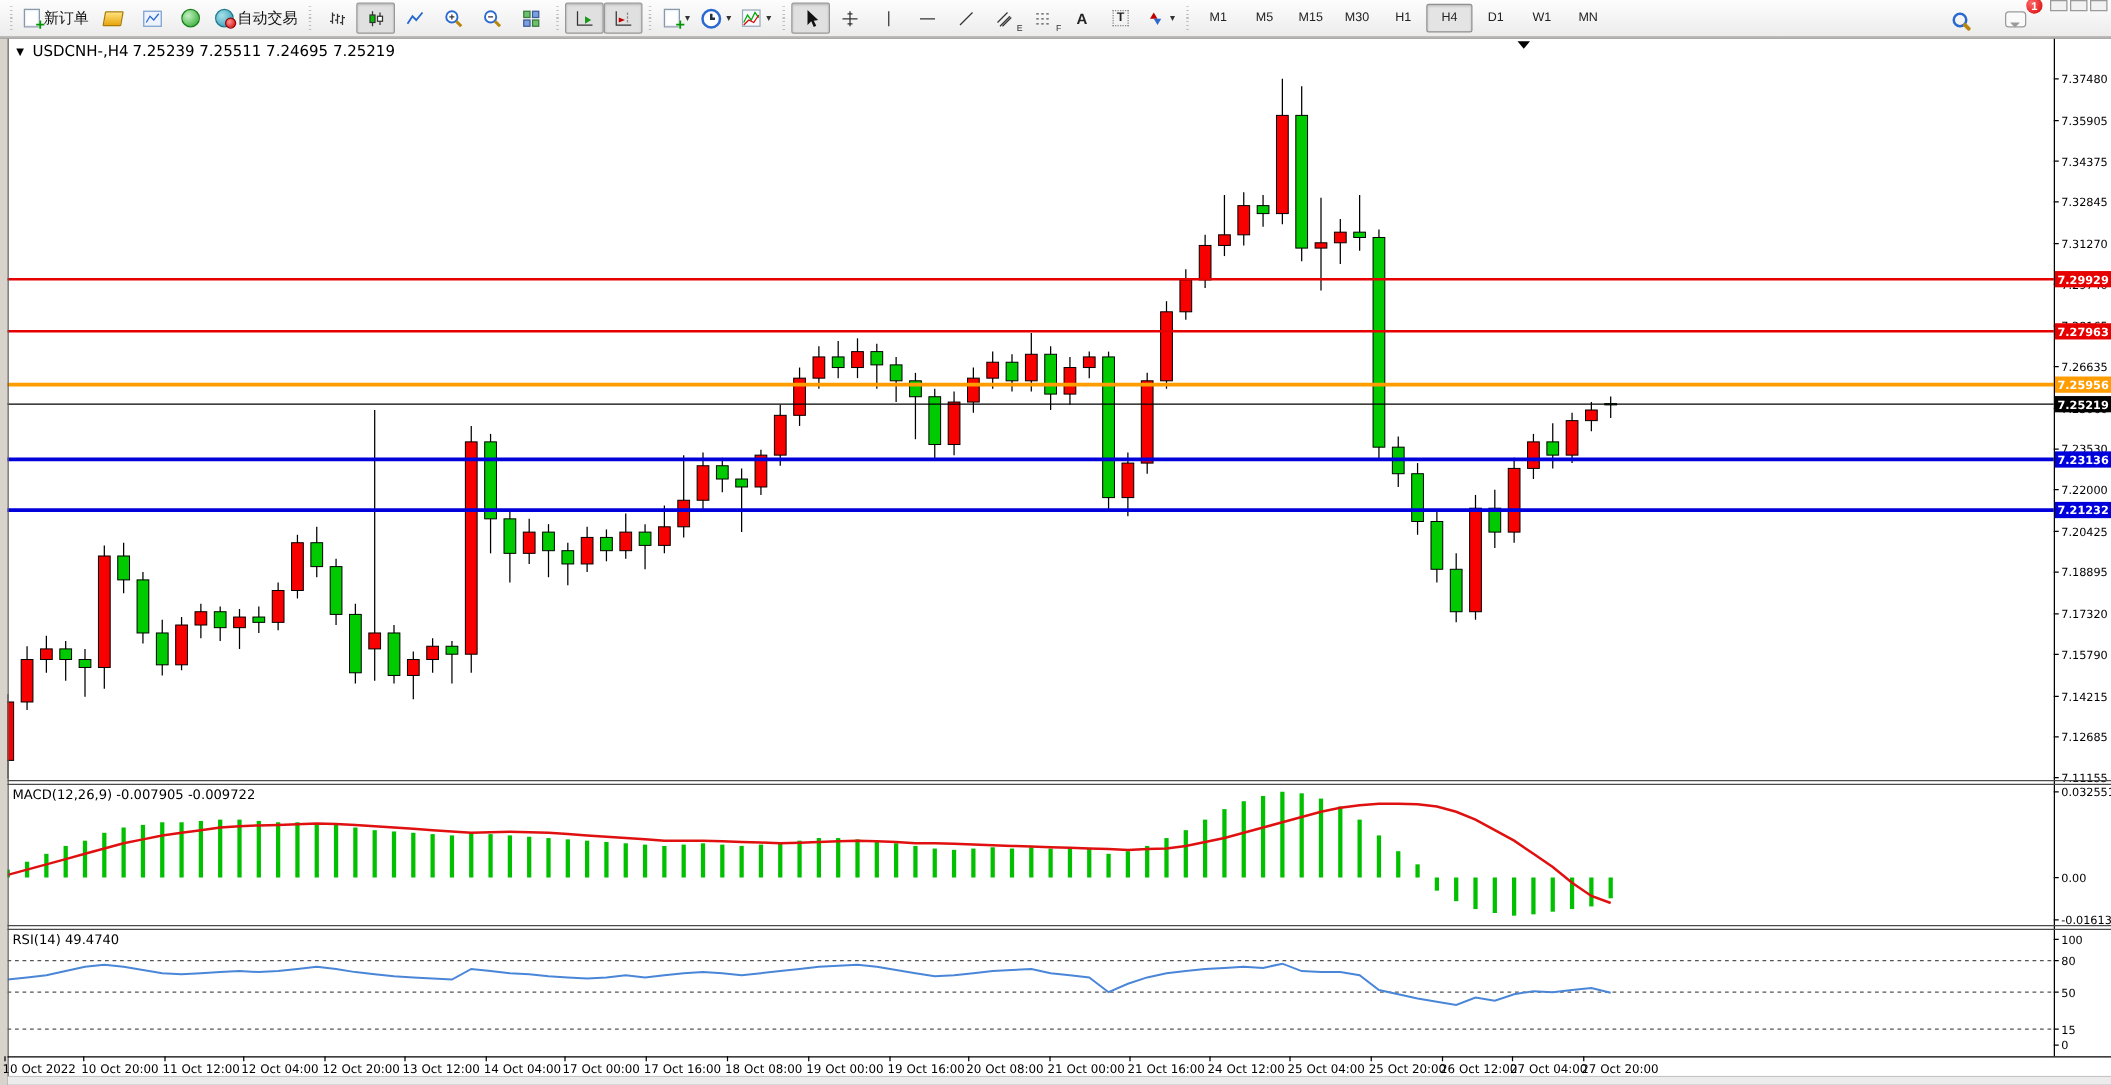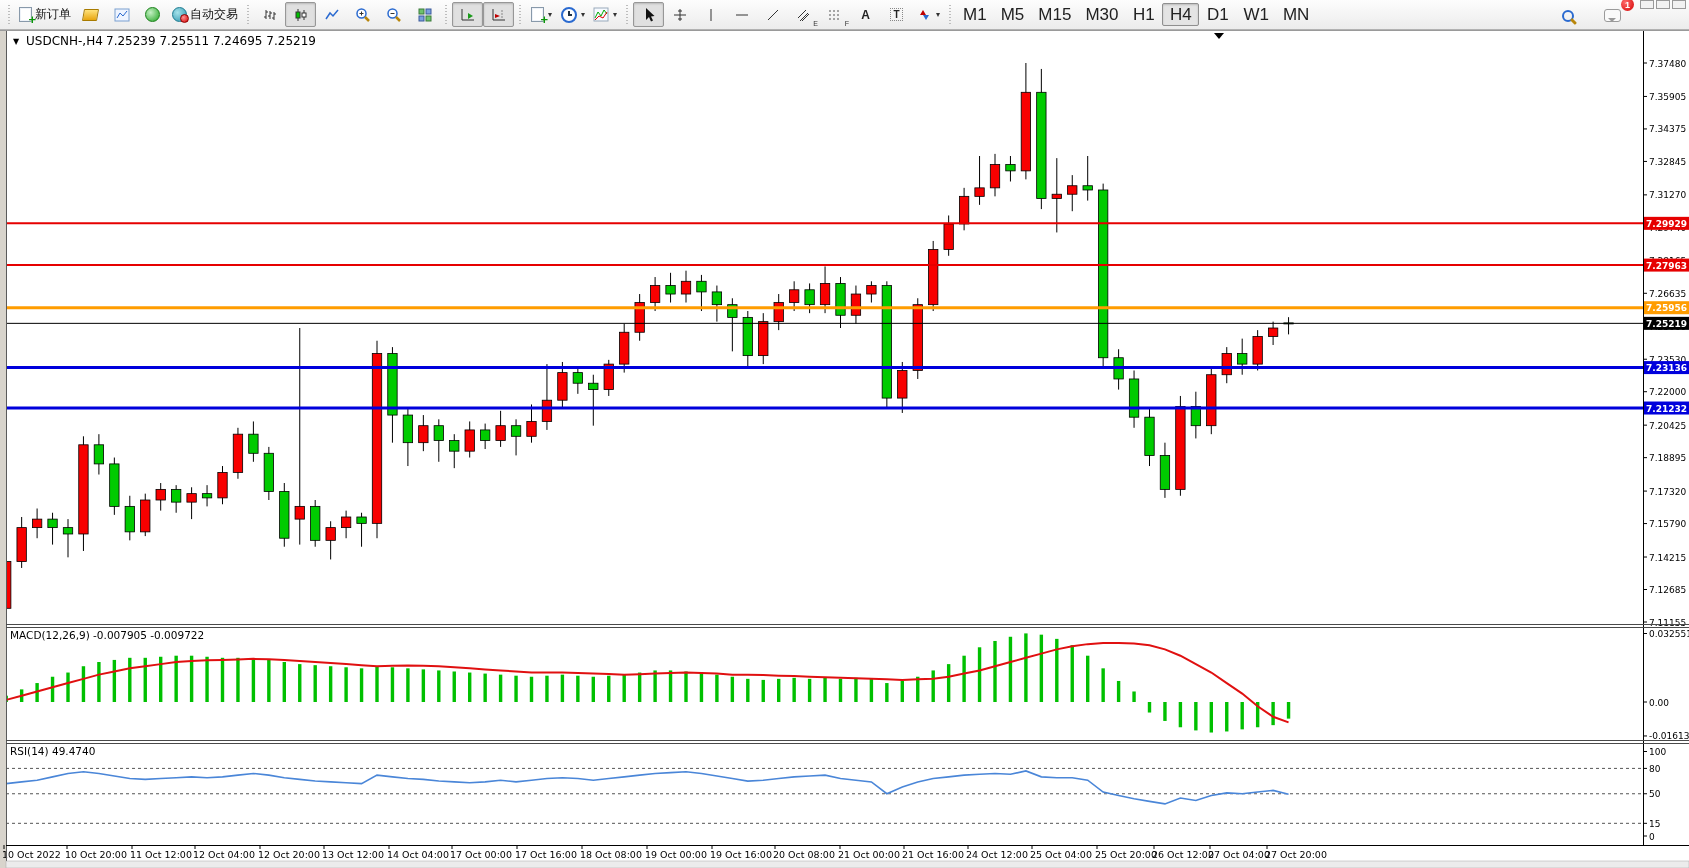--- a/index.html
+++ b/index.html
@@ -4,21 +4,21 @@
 <style>
   html,body{margin:0;padding:0}
   body{width:1689px;height:868px;background:#d8d4cc;font-family:"Liberation Sans",sans-serif;overflow:hidden;position:relative}
   
   .toolbar{position:absolute;left:0;top:0;width:1689px;height:30px;background:linear-gradient(#fdfdfd,#ececec);border-bottom:1px solid #b2b2b2;display:flex;align-items:center;padding:0 3px;box-sizing:border-box;z-index:20}
   .tbtn{height:23px;min-width:23px;display:flex;align-items:center;justify-content:center;gap:3px;padding:0 3px;border:1px solid transparent;border-radius:2px;font-size:12px;color:#111;cursor:default;position:relative}
   .tbtn.pressed{background:#e0e0e0;border-color:#979797;box-shadow:inset 0 1px 2px rgba(0,0,0,.18)}
   .tbtn .lbl{white-space:nowrap}
   .grip{width:2px;height:20px;margin:0 5px;background:repeating-linear-gradient(to bottom,#bdbdbd 0 1px,transparent 1px 3px)}
   .caret{font-size:8px;color:#333;margin-left:1px}
-  .tf{font-size:17px;color:#222;padding:0 6px;height:21px}
+  .tf{font-size:10px;color:#222;padding:0 6px;height:21px}
   .tf.pressed{background:#e4e4e4;border-color:#8f8f8f}
   .ic{display:inline-block;position:relative}
   .ic-doc{width:11px;height:13px;background:#fff;border:1px solid #8899aa;box-shadow:inset 0 0 0 1px #eef2f8}
   .ic-doc i{position:absolute;right:-5px;bottom:-6px;color:#089408;font-weight:700;font-style:normal;font-size:13px;text-shadow:0 0 1px #fff}
   .ic-yellow{width:13px;height:10px;background:linear-gradient(#ffe27a,#e8a50f);border:1px solid #a87b00;transform:skewX(-10deg);border-radius:1px}
   .ic-signal{width:13px;height:13px;border-radius:50%;background:radial-gradient(circle at 35% 35%,#c4f0c4,#23a523);border:1px solid #188018}
   .ic-auto{width:13px;height:13px;border-radius:50%;background:radial-gradient(circle at 35% 35%,#a5e2ea,#2a93ad);border:1px solid #1a7a90}
   .ic-auto i{position:absolute;right:-3px;bottom:-2px;width:7px;height:7px;border-radius:50%;background:radial-gradient(circle at 35% 35%,#ff9292,#d40000);border:1px solid #8f0000}
   .ic-clock{width:12px;height:12px;border-radius:50%;border:2px solid #2a6ad0;background:#fff}
   .ic-clock i{position:absolute;left:5px;top:2px;width:2px;height:5px;background:#234}

